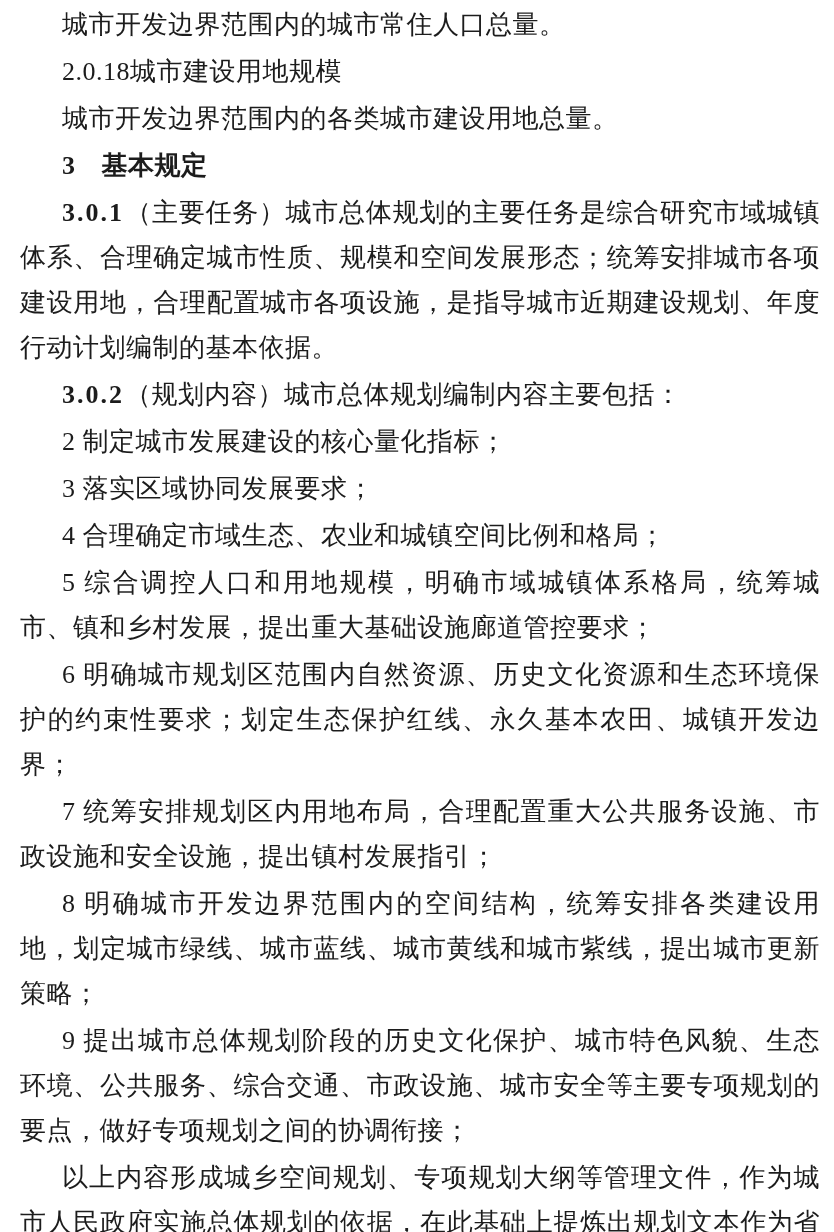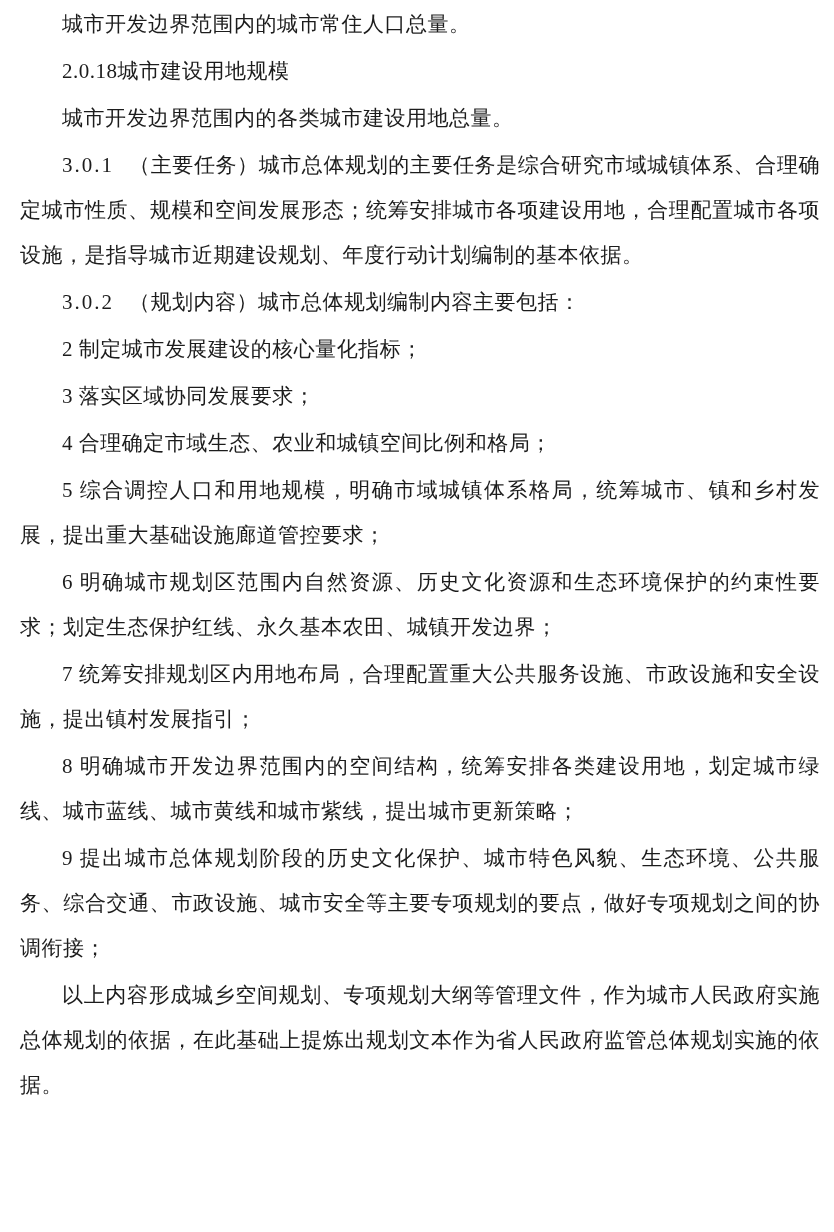--- a/index.html
+++ b/index.html
@@ -14,21 +14,21 @@
     font-family: "Liberation Serif", "DejaVu Serif", serif;
     color: #1c1c1c;
   }
   .page {
     width: 800px;
     padding: 0 14px 0 20px;
     box-sizing: content-box;
   }
   p.body {
     margin: 2px 0;
-    font-size: 21px;
+    font-size: 26px;
     line-height: 45px;
     text-align: justify;
     text-indent: 42px;
     letter-spacing: 0.5px;
     word-break: break-all;
   }
   .partial-top   { margin-top: -24px; }
   .term-heading  { font-weight: normal; }
   .m-def         { margin-top: 12px; }
   .section-heading {
@@ -38,36 +38,37 @@
     font-weight: bold;
     text-align: center;
     text-indent: 0;
     letter-spacing: 2px;
   }
   .section-gap { display: inline-block; width: 26px; }
   .m-clause1 { margin-top: 26px; }
   .m-clause2 { margin-top: 13px; }
   .m-item1   { margin-top: 10px; }
   .num {
-    font-weight: normal;
+    font-weight: bold;
     letter-spacing: 2px;
-    margin-right: 15px;
+    margin-right: 1px;
   }
 </style>
 </head>
 <body>
 
 <div class="page">
 
   <p class="body partial-top">城市开发边界范围内的城市常住人口总量。</p>
 
   <p class="body term-heading">2.0.18城市建设用地规模</p>
 
   <p class="body m-def">城市开发边界范围内的各类城市建设用地总量。</p>
 
+  <p class="body section-heading"><span>3</span><span class="section-gap"></span><span>基本规定</span></p>
 
   <p class="body m-clause1"><span class="num">3.0.1</span><span>（主要任务）城市总体规划的主要任务是综合研究市域城镇体系、合理确定城市性质、规模和空间发展形态；统筹安排城市各项建设用地，合理配置城市各项设施，是指导城市近期建设规划、年度行动计划编制的基本依据。</span></p>
 
   <p class="body m-clause2"><span class="num">3.0.2</span><span>（规划内容）城市总体规划编制内容主要包括：</span></p>
 
   <p class="body">2 制定城市发展建设的核心量化指标；</p>
   <p class="body">3 落实区域协同发展要求；</p>
   <p class="body">4 合理确定市域生态、农业和城镇空间比例和格局；</p>
   <p class="body">5 综合调控人口和用地规模，明确市域城镇体系格局，统筹城市、镇和乡村发展，提出重大基础设施廊道管控要求；</p>
   <p class="body">6 明确城市规划区范围内自然资源、历史文化资源和生态环境保护的约束性要求；划定生态保护红线、永久基本农田、城镇开发边界；</p>

